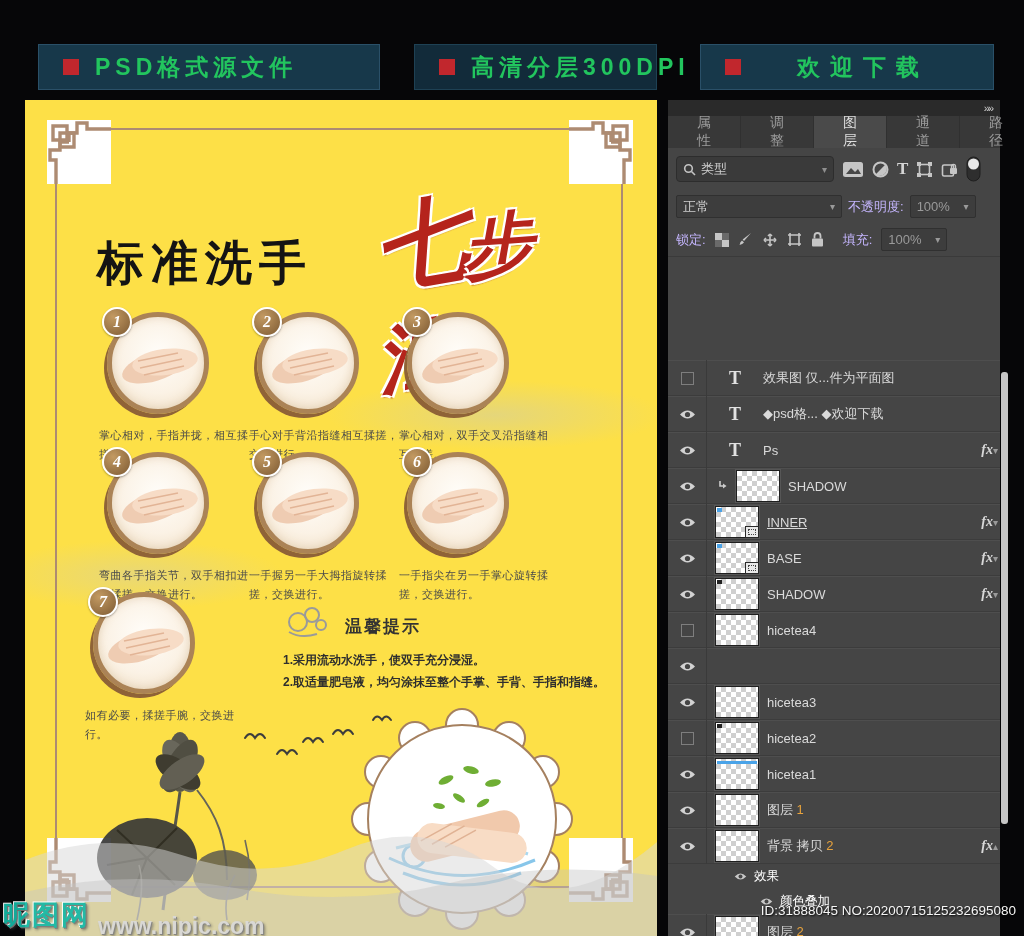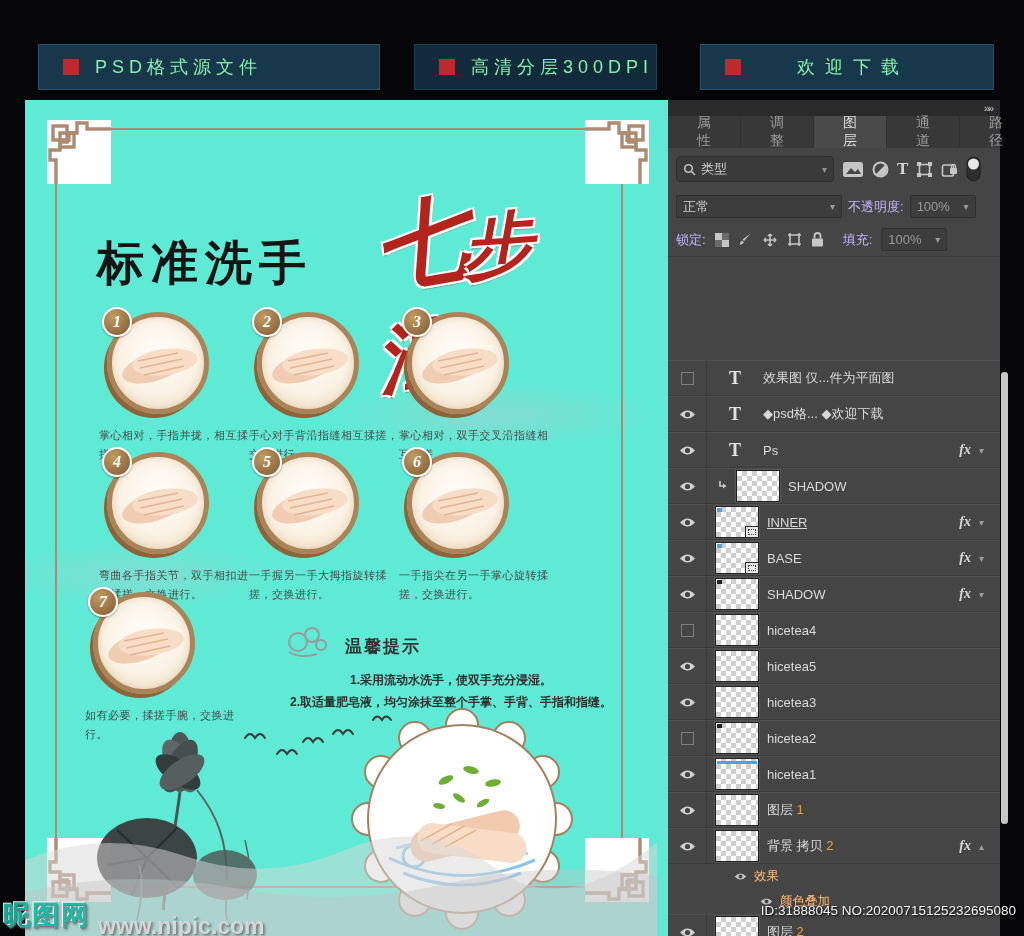--- a/index.html
+++ b/index.html
@@ -2,27 +2,27 @@
 <html><head>
 <meta charset="utf-8">
 <style>
   html,body{margin:0;padding:0;}
   body{width:1024px;height:936px;position:relative;overflow:hidden;background:#060608;
        font-family:"Liberation Sans","DejaVu Sans",sans-serif;}
   
   .hdr-badge{position:absolute;top:44px;height:46px;background:#17384a;border:1px solid #2a5068;
        display:flex;align-items:center;box-sizing:border-box;padding:0 14px;}
   .hdr-badge .sq{width:16px;height:16px;background:#c1272d;margin:0 16px 0 10px;flex:none;}
-  .hdr-badge .lbl{color:#86efac;font-size:18px;font-weight:normal;letter-spacing:5px;white-space:nowrap;}
+  .hdr-badge .lbl{color:#22c55e;font-size:23px;font-weight:bold;letter-spacing:5px;white-space:nowrap;}
   #badge0{left:38px;width:342px;}
   #badge1{left:414px;width:243px;background:#122b3a;border-color:#1e4154;}
   #badge2{left:700px;width:294px;justify-content:flex-start;}
   #badge2 .lbl{letter-spacing:10px;margin-left:40px;}
   
-  #poster{position:absolute;left:25px;top:100px;width:632px;height:836px;background:#5eead4;overflow:hidden;padding-left:16px;}
+  #poster{position:absolute;left:25px;top:100px;width:632px;height:836px;background:#fde047;overflow:hidden;}
   #frame-rect{position:absolute;left:30px;top:28px;width:568px;height:760px;border:2px solid #ad8b72;box-sizing:border-box;}
   .corner{position:absolute;width:64px;height:64px;}
   .c-tl{left:22px;top:20px;}
   .c-tr{right:24px;top:20px;transform:scaleX(-1);}
   .c-bl{left:22px;bottom:34px;transform:scaleY(-1);}
   .c-br{right:24px;bottom:34px;transform:scale(-1,-1);}
   #poster-title{position:absolute;left:72px;top:100px;width:500px;height:130px;}
   #title-black{font-family:"Liberation Serif","DejaVu Serif",serif;font-weight:900;font-size:47px;
        color:#141414;letter-spacing:7px;position:absolute;left:0;top:32px;}
   #title-red{position:absolute;left:278px;top:-18px;color:#b5241c;
@@ -36,21 +36,21 @@
   .step-circle{position:relative;width:92px;height:92px;border-radius:50%;margin-left:10px;
        background:radial-gradient(circle at 50% 40%,#fffdf9 0%,#fbf2e5 55%,#eedcc0 100%);
        border:5px solid #ab8356;box-shadow:-4px 5px 0 -1px #8f6337, inset 0 0 8px rgba(170,130,80,.25);}
   .step-num{position:absolute;left:-10px;top:-10px;width:26px;height:26px;border-radius:50%;
        background:radial-gradient(circle at 35% 30%,#c39a62,#7d5a33);border:2px solid #fff;
        color:#fff;font-family:"Liberation Serif","DejaVu Serif",serif;font-style:italic;font-weight:bold;
        font-size:16px;display:flex;align-items:center;justify-content:center;box-shadow:0 1px 2px rgba(0,0,0,.35);}
   .step-hands{position:absolute;left:-2px;top:14px;}
   .step-caption{margin-top:12px;margin-left:2px;width:150px;font-size:11px;line-height:1.75;
        color:#4a4a4a;letter-spacing:.5px;}
-  #tips{position:absolute;left:258px;top:520px;width:336px;text-align:center;}
+  #tips{position:absolute;left:258px;top:500px;width:336px;}
   #tips-head{display:flex;align-items:flex-end;}
   #tips-title{font-size:17px;font-weight:bold;color:#333;margin-left:14px;margin-bottom:4px;letter-spacing:2px;}
   #tips-lines{margin-top:8px;font-size:12px;font-weight:bold;color:#2e2e2e;line-height:1.8;}
   
   #mist{position:absolute;left:0;bottom:0;width:632px;height:160px;}
   .softmist{position:absolute;border-radius:50%;}
   #mist-a{left:300px;top:280px;width:340px;height:70px;background:radial-gradient(ellipse,rgba(190,198,206,.38),rgba(255,255,255,0) 70%);}
   #mist-b{left:-40px;top:440px;width:300px;height:70px;background:radial-gradient(ellipse,rgba(195,200,206,.35),rgba(255,255,255,0) 70%);}
   #lotus{position:absolute;left:52px;top:620px;}
   #birds{position:absolute;left:212px;top:612px;}
@@ -95,24 +95,24 @@
        background-size:10px 10px;background-position:0 0,5px 5px;}
   .badge-so{position:absolute;right:-1px;bottom:-1px;width:14px;height:12px;background:#e9e9e9;
        border:1px solid #2a2a2a;box-sizing:border-box;}
   .badge-so::after{content:"";position:absolute;left:2px;top:2px;right:2px;bottom:2px;border:1px dotted #444;}
   .mark-blue-line{position:absolute;left:1px;top:2px;right:1px;height:3px;background:#4aa3e8;}
   .mark-blue-dot{position:absolute;left:1px;top:1px;width:5px;height:4px;background:#4aa3e8;}
   .mark-dark-dot{position:absolute;left:1px;top:1px;width:5px;height:4px;background:#222;}
   .lname{color:#dadada;font-size:13px;white-space:nowrap;overflow:hidden;text-overflow:ellipsis;}
   .lname .num{color:#e8a33d;}
   .lname.u{text-decoration:underline;}
-  .rowright{margin-left:auto;display:flex;align-items:center;gap:8px;padding-right:16px;flex:none;}
+  .rowright{margin-left:auto;display:flex;align-items:center;padding-right:2px;flex:none;}
   .fx{color:#d8d8d8;font-family:"Liberation Serif","DejaVu Serif",serif;font-style:italic;font-weight:bold;font-size:14px;}
   .subrow{height:25px;display:flex;align-items:center;}
-  .subrow .sname{color:#fdba74;font-size:12.5px;margin-left:7px;}
+  .subrow .sname{color:#ffffff;font-size:12.5px;margin-left:7px;}
   .emptybox{width:13px;height:13px;border:1px solid #7e7e7e;box-sizing:border-box;}
   #scroll-thumb{position:absolute;left:1001px;top:372px;width:7px;height:452px;background:#c6c6c6;border-radius:3px;}
   
   #watermark{position:absolute;left:3px;top:890px;display:flex;align-items:center;gap:8px;opacity:.92;pointer-events:none;}
   #wm-logo{font-size:27px;font-weight:900;color:#14b8a6;letter-spacing:2px;
        text-shadow:1px 1px 0 #777,-1px -1px 0 #fff,2px 2px 3px rgba(60,60,60,.7);text-align:center;}
   #wm-url{font-size:23px;font-weight:bold;color:#d9d9d9;
        text-shadow:1px 1px 0 #808080,2px 2px 3px rgba(70,70,70,.65);margin-top:23px;}
   #id-text{position:absolute;right:8px;top:903px;color:#f5f5f5;font-size:13.5px;
        text-shadow:1px 1px 2px #000;}
@@ -598,25 +598,20 @@
           <span class="rowright"></span>
         </div>
       </div>
       <div class="lrow">
         <div class="eyecell">
           <svg width="17" height="11" viewBox="0 0 17 11">
             <path d="M1 5.5 Q8.5 -2.5 16 5.5 Q8.5 13.5 1 5.5 Z" fill="#d2d2d2"></path>
             <circle cx="8.5" cy="5.5" r="2.6" fill="#454545"></circle>
           </svg>
         </div>
-        <div class="lbody">
-          <span class="thumb checker"></span>
-          <span class="lname">hicetea5</span>
-          <span class="rowright"></span>
-        </div>
       </div>
       <div class="lrow">
         <div class="eyecell">
           <svg width="17" height="11" viewBox="0 0 17 11">
             <path d="M1 5.5 Q8.5 -2.5 16 5.5 Q8.5 13.5 1 5.5 Z" fill="#d2d2d2"></path>
             <circle cx="8.5" cy="5.5" r="2.6" fill="#454545"></circle>
           </svg>
         </div>
         <div class="lbody">
           <span class="thumb checker"></span>

